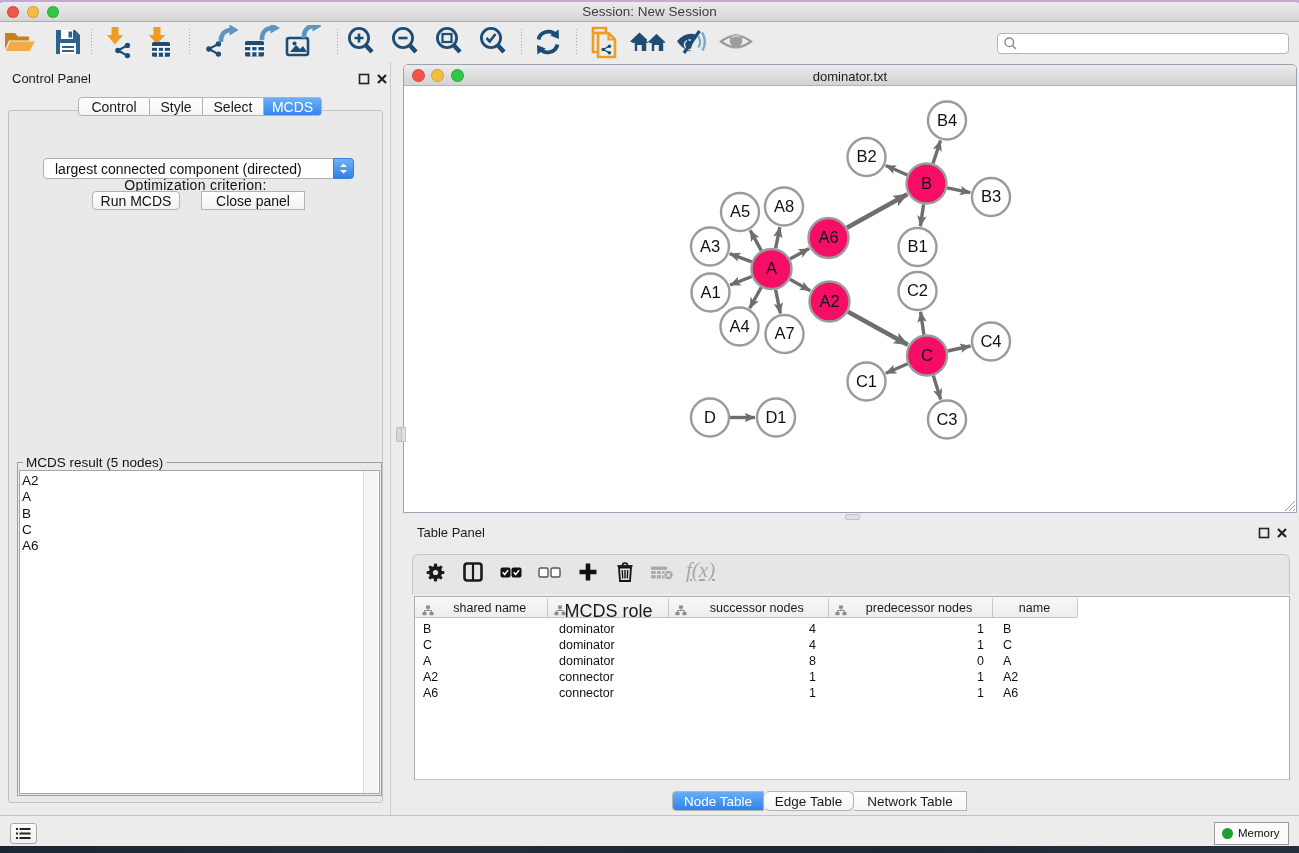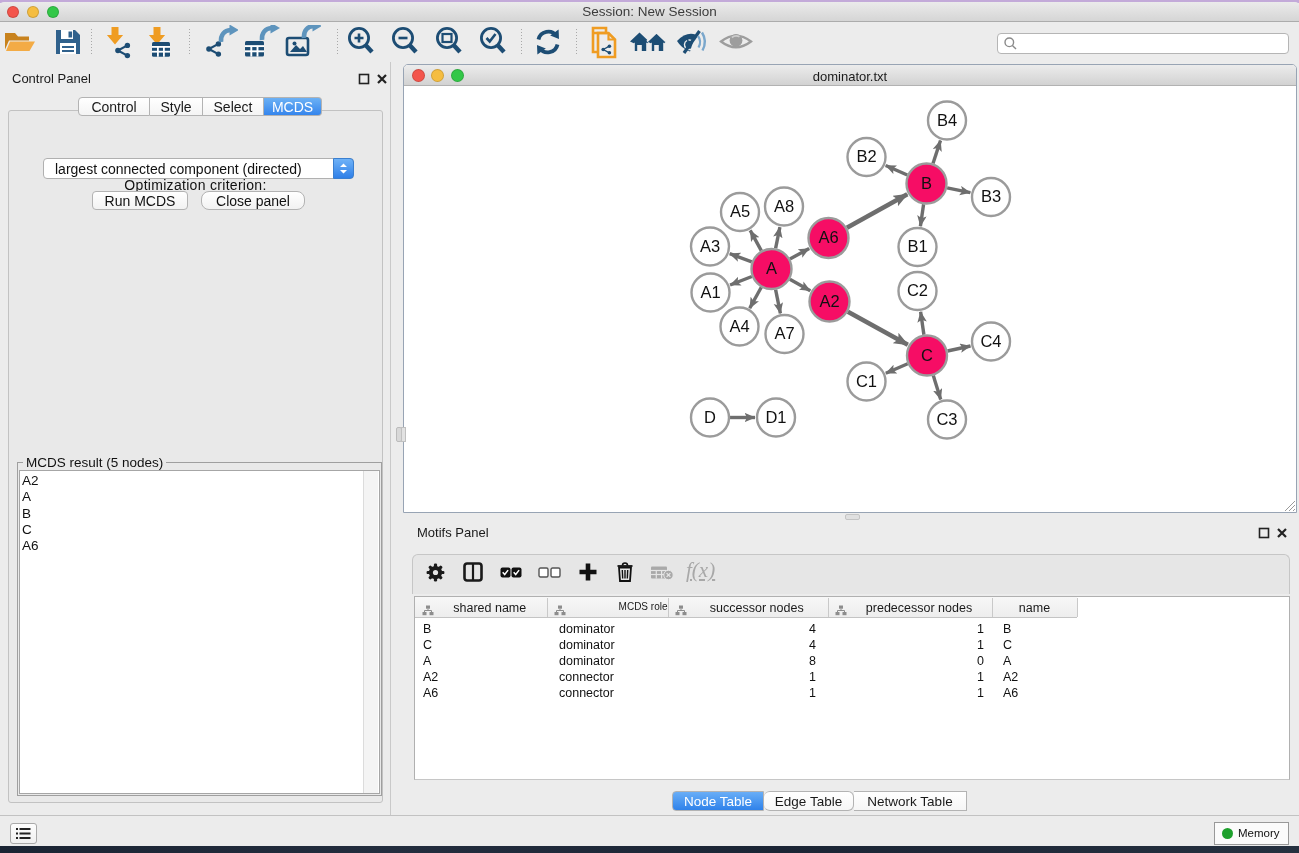--- a/index.html
+++ b/index.html
@@ -154,22 +154,22 @@
 <div class="abs" style="left:150px;top:97px;width:53px;height:19px;background:linear-gradient(#ffffff,#f4f4f4);border:1px solid #b3b3b3;border-left:none;border-radius:0;color:#1a1a1a;font-size:14px;text-align:center;line-height:18px;">Style</div>
 <div class="abs" style="left:203px;top:97px;width:61px;height:19px;background:linear-gradient(#ffffff,#f4f4f4);border:1px solid #b3b3b3;border-left:none;border-radius:0;color:#1a1a1a;font-size:14px;text-align:center;line-height:18px;">Select</div>
 <div class="abs" style="left:264px;top:97px;width:58px;height:19px;background:linear-gradient(#6cb1f5,#3585ec);border:1px solid #b3b3b3;border-left:none;border-radius:0 4px 4px 0;color:#fff;font-size:14px;text-align:center;line-height:18px;">MCDS</div>
 <div class="abs" style="left:8px;top:137px;width:375px;text-align:center;font-size:14px;letter-spacing:0.3px;color:#111;margin-top:40px;">Optimization criterion:</div>
 <div class="abs" style="left:43px;top:158px;width:311px;height:21px;background:#fff;border:1px solid #b0b0b0;border-radius:4px;"></div>
 <div class="abs" style="left:55px;top:161px;font-size:14px;color:#111;">largest connected component (directed)</div>
 <div class="abs" style="left:333px;top:158px;width:21px;height:21px;background:linear-gradient(#6fb2f7,#2e7fe8);border:1px solid #3a7fd0;border-radius:0 4px 4px 0;"></div>
 <svg class="abs" style="left:336px;top:161px;" width="15" height="15" viewBox="0 0 15 15">
     <path d="M4 6 L7.5 2.4 L11 6 z M4 9 L7.5 12.6 L11 9 z" fill="#fff"></path>
   </svg>
-<div class="abs" style="left:92px;top:191px;width:96px;height:19px;background:linear-gradient(#ffffff,#f2f2f2);border:1px solid #b3b3b3;border-radius:4px;font-size:14px;color:#111;text-align:center;line-height:18px;">Run MCDS</div>
-<div class="abs" style="left:201px;top:191px;width:104px;height:19px;background:linear-gradient(#ffffff,#f2f2f2);border:1px solid #b3b3b3;border-radius:8px;font-size:14px;color:#111;text-align:center;line-height:18px;">Close panel</div>
+<div class="abs" style="left:92px;top:191px;width:88px;height:19px;background:linear-gradient(#ffffff,#f2f2f2);border:1px solid #b3b3b3;border-radius:4px;font-size:14px;color:#111;text-align:center;line-height:18px;">Run MCDS</div>
+<div class="abs" style="left:201px;top:191px;width:104px;height:19px;background:linear-gradient(#ffffff,#f2f2f2);border:1px solid #b3b3b3;border-radius:0;font-size:14px;color:#111;text-align:center;line-height:18px;">Close panel</div>
 <div class="abs" style="left:17px;top:462px;width:365px;height:334px;border:1px solid #9f9f9f;"></div>
 <div class="abs" style="left:23px;top:455px;background:#e9e9e9;padding:0 3px;font-size:13.5px;color:#111;">MCDS result (5 nodes)</div>
 <div class="abs" style="left:19px;top:470px;width:361px;height:324px;background:#fff;border:1px solid #a6a6a6;"></div>
 <div class="abs" style="left:363px;top:471px;width:15px;height:322px;background:#f4f4f4;border-left:1px solid #dcdcdc;"></div>
 <div class="abs" style="left:22px;top:473px;font-size:13.5px;color:#111;">A2</div>
 <div class="abs" style="left:22px;top:489px;font-size:13.5px;color:#111;">A</div>
 <div class="abs" style="left:22px;top:506px;font-size:13.5px;color:#111;">B</div>
 <div class="abs" style="left:22px;top:522px;font-size:13.5px;color:#111;">C</div>
 <div class="abs" style="left:22px;top:538px;font-size:13.5px;color:#111;">A6</div>
 <div class="abs" style="left:10px;top:823px;width:27px;height:21px;background:linear-gradient(#fdfdfd,#f0f0f0);border:1px solid #a9a9a9;border-radius:3px;"></div>
@@ -263,21 +263,21 @@
 </svg>
 <svg class="abs" style="left:1283px;top:499px;" width="13" height="13" viewBox="0 0 13 13">
     <g stroke="#9a9a9a" stroke-width="1">
       <line x1="12" y1="2" x2="2" y2="12"></line>
       <line x1="12" y1="6" x2="6" y2="12"></line>
       <line x1="12" y1="10" x2="10" y2="12"></line>
     </g>
   </svg>
 <div class="abs" style="left:401px;top:427px;width:5px;height:15px;background:#e2e2e2;border:1px solid #c0c0c0;"></div>
 <div class="abs" style="left:845px;top:514px;width:15px;height:6px;background:#e0e0e0;border:1px solid #c4c4c4;border-radius:2px;"></div>
-<div class="abs" style="left:417px;top:525px;font-size:13px;color:#1a1a1a;">Motifs Panel</div>
+<div class="abs" style="left:417px;top:525px;font-size:13px;color:#1a1a1a;">Table Panel</div>
 <svg class="abs" style="left:1258px;top:527px;" width="12" height="12" viewBox="0 0 12 12">
     <rect x="1.5" y="1.5" width="9" height="9" fill="none" stroke="#222" stroke-width="1.6"></rect>
   </svg>
 <svg class="abs" style="left:1276px;top:527px;" width="12" height="12" viewBox="0 0 12 12">
     <path d="M2 2 L10 10 M10 2 L2 10" stroke="#222" stroke-width="2.2"></path>
   </svg>
 <div class="abs" style="left:412px;top:554px;width:878px;height:40px;background:#e6e6e6;border:1px solid #c6c6c6;border-radius:6px 6px 0 0;border-bottom:none;"></div>
 <svg class="abs" style="left:426px;top:563px;" width="19" height="19" viewBox="0 0 19 19">
     <g fill="#1a1a1a">
       <circle cx="9.5" cy="9.5" r="6.6"></circle>
@@ -344,21 +344,21 @@
 <div class="abs" style="left:433.0px;top:601px;width:113.5px;text-align:center;font-size:12.5px;color:#1a1a1a;">shared name</div>
 <div class="abs" style="left:546.5px;top:598px;width:1px;height:19px;background:#c9c9c9;"></div>
 <div class="abs" style="left:553.5px;top:602px;width:12px;height:11px;"><svg width="12" height="11" viewBox="0 0 12 11">
       <g fill="#8d8d8d">
         <rect x="4" y="0.5" width="4" height="3.2"></rect>
         <rect x="0.5" y="7" width="4" height="3.2"></rect>
         <rect x="7.5" y="7" width="4" height="3.2"></rect>
       </g>
       <path d="M6 3.7 V5.5 M2.5 7 V5.5 H9.5 V7" fill="none" stroke="#8d8d8d" stroke-width="1"></path>
     </svg></div>
-<div class="abs" style="left:564.5px;top:601px;width:103.0px;text-align:right;font-size:10px;color:#1a1a1a;">MCDS role</div>
+<div class="abs" style="left:564.5px;top:601px;width:103.0px;text-align:left;font-size:18px;color:#1a1a1a;">MCDS role</div>
 <div class="abs" style="left:667.5px;top:598px;width:1px;height:19px;background:#c9c9c9;"></div>
 <div class="abs" style="left:674.5px;top:602px;width:12px;height:11px;"><svg width="12" height="11" viewBox="0 0 12 11">
       <g fill="#8d8d8d">
         <rect x="4" y="0.5" width="4" height="3.2"></rect>
         <rect x="0.5" y="7" width="4" height="3.2"></rect>
         <rect x="7.5" y="7" width="4" height="3.2"></rect>
       </g>
       <path d="M6 3.7 V5.5 M2.5 7 V5.5 H9.5 V7" fill="none" stroke="#8d8d8d" stroke-width="1"></path>
     </svg></div>
 <div class="abs" style="left:685.5px;top:601px;width:142.5px;text-align:center;font-size:12.5px;color:#1a1a1a;">successor nodes</div>

